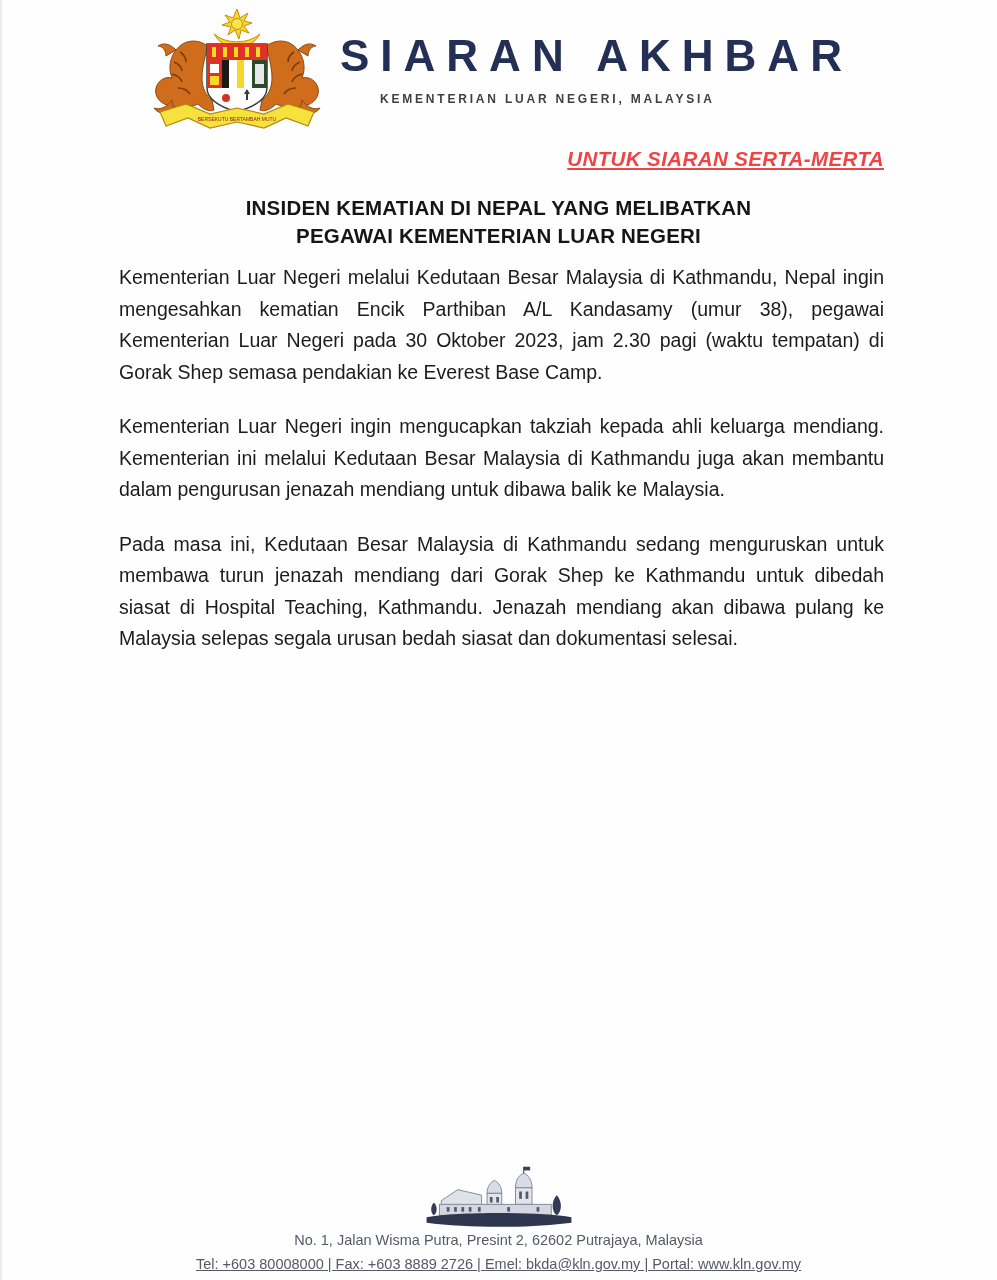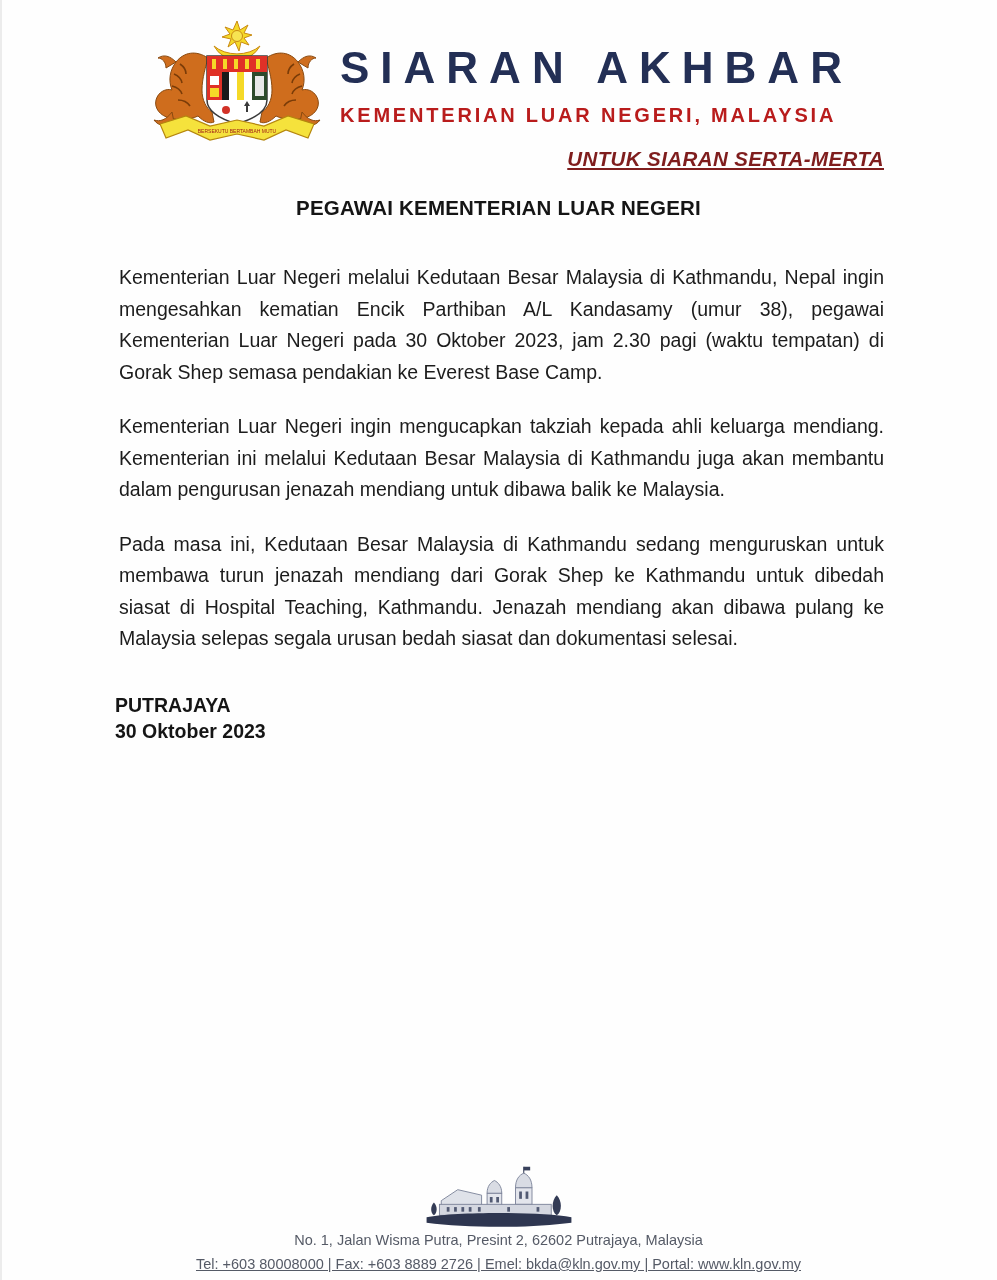--- a/index.html
+++ b/index.html
@@ -11,55 +11,56 @@
     background: #fefefe;
     font-family: "Liberation Sans", sans-serif;
     color: #1c1c1c;
     overflow: hidden;
     box-shadow: inset 2px 0 0 #ececec;
   }
 
   
   .header {
     position: absolute;
-    top: 16px;
+    top: 4px;
     left: 146px;
     right: 100px;
     display: flex;
     align-items: flex-start;
   }
   .crest { width: 182px; height: 132px; flex: none; }
   .header-text { flex: 1; padding-top: 30px; margin-left: 12px; }
   .header-title {
     font-size: 44px;
     font-weight: bold;
     color: #232f55;
     letter-spacing: 11px;
     white-space: nowrap;
     line-height: 1;
   }
   .header-subtitle {
-    font-size: 20px;
-    font-weight: bold;
-    color: #b91c1c;
+    font-size: 12px;
+    font-weight: bold;
+    color: #404040;
     letter-spacing: 2.8px;
     white-space: nowrap;
     margin-top: 14px;
+    margin-left: 40px;
   }
 
   
   .notice {
     position: absolute;
     top: 147px;
     right: 113px;
     font-size: 20.5px;
     font-weight: bold;
     font-style: italic;
     text-decoration: underline;
-    color: #7f1d1d;
+    color: #ef4444;
     letter-spacing: 0.4px;
     text-align: right;
   }
 
   
   .headline {
     position: absolute;
     top: 194px;
     left: 0;
     width: 100%;
@@ -197,33 +198,30 @@
     </svg>
     <div class="header-text">
       <div class="header-title">SIARAN AKHBAR</div>
       <div class="header-subtitle">KEMENTERIAN LUAR NEGERI, MALAYSIA</div>
     </div>
   </div>
 
   <div class="notice">UNTUK SIARAN SERTA-MERTA</div>
 
   <div class="headline">
+    <div>INSIDEN KEMATIAN DI NEPAL YANG MELIBATKAN</div>
     <div>PEGAWAI KEMENTERIAN LUAR NEGERI</div>
   </div>
 
   <div class="body-text">
     <p class="para">Kementerian Luar Negeri melalui Kedutaan Besar Malaysia di Kathmandu, Nepal ingin mengesahkan kematian Encik Parthiban A/L Kandasamy (umur 38), pegawai Kementerian Luar Negeri pada 30 Oktober 2023, jam 2.30 pagi (waktu tempatan) di Gorak Shep semasa pendakian ke Everest Base Camp.</p>
     <p class="para">Kementerian Luar Negeri ingin mengucapkan takziah kepada ahli keluarga mendiang. Kementerian ini melalui Kedutaan Besar Malaysia di Kathmandu juga akan membantu dalam pengurusan jenazah mendiang untuk dibawa balik ke Malaysia.</p>
     <p class="para">Pada masa ini, Kedutaan Besar Malaysia di Kathmandu sedang menguruskan untuk membawa turun jenazah mendiang dari Gorak Shep ke Kathmandu untuk dibedah siasat di Hospital Teaching, Kathmandu. Jenazah mendiang akan dibawa pulang ke Malaysia selepas segala urusan bedah siasat dan dokumentasi selesai.</p>
   </div>
 
-  <div class="signoff">
-    <div>PUTRAJAYA</div>
-    <div>30 Oktober 2023</div>
-  </div>
 
   <div class="footer">
     <svg class="building" viewBox="0 0 170 72">
 
       <line x1="112" y1="3" x2="112" y2="14" stroke="#39415c" stroke-width="1.2"></line>
       <rect x="112" y="3" width="7" height="4" fill="#39415c"></rect>
 
       <path d="M103,26 C103,17 107,12 112,10 C117,12 121,17 121,26 Z" fill="#d9dce4" stroke="#7c8399" stroke-width="1"></path>
       <rect x="103" y="26" width="18" height="18" fill="#e3e5ec" stroke="#7c8399" stroke-width="1"></rect>
 

